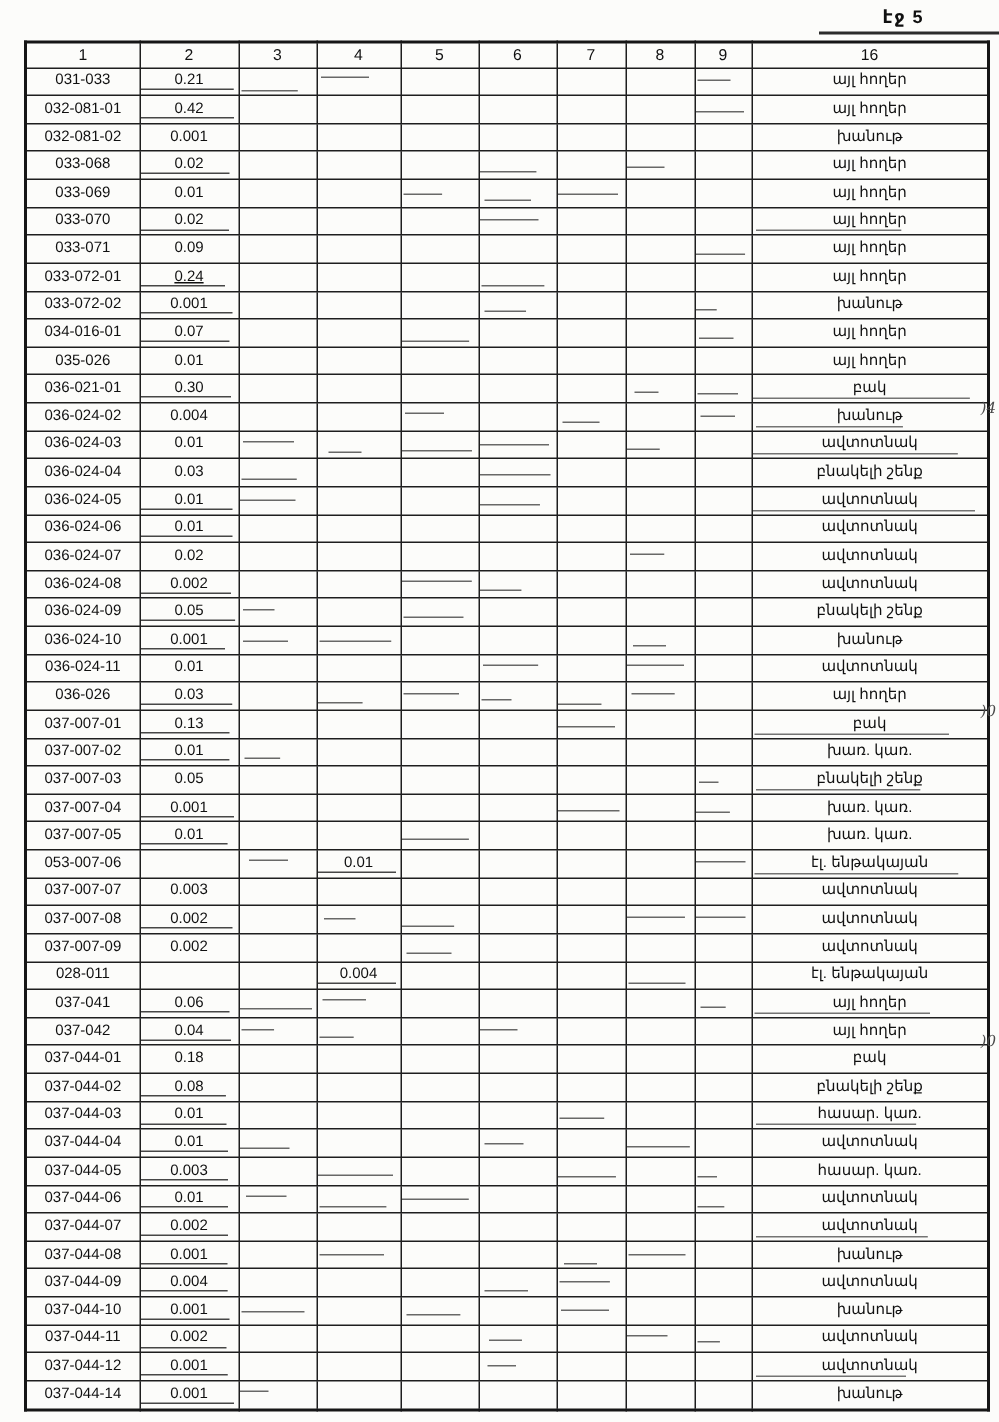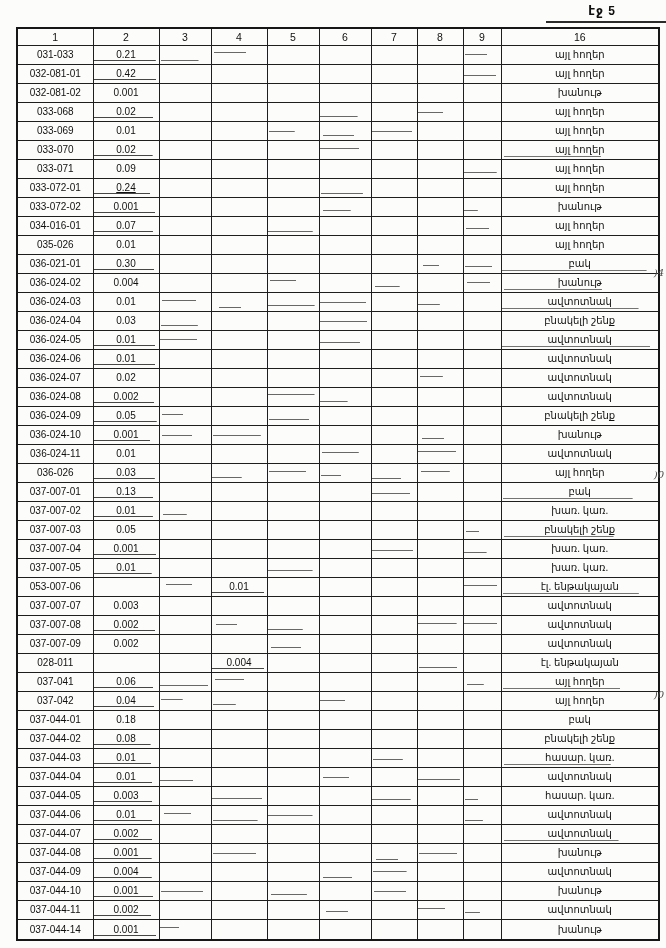--- a/index.html
+++ b/index.html
@@ -616,20 +616,32 @@
           <td class="c3"></td>
           <td class="c4"></td>
           <td class="c5"></td>
           <td class="c6" style="background-image: linear-gradient(rgba(25, 25, 25, 0.65), rgba(25, 25, 25, 0.65)); background-repeat: no-repeat; background-size: 43.0787% 1px; background-position: 21.5983% 55.3522%;"></td>
           <td class="c7"></td>
           <td class="c8" style="background-image: linear-gradient(rgba(25, 25, 25, 0.65), rgba(25, 25, 25, 0.65)); background-repeat: no-repeat; background-size: 60.2129% 1px; background-position: 4.97405% 37.6955%;"></td>
           <td class="c9" style="background-image: linear-gradient(rgba(25, 25, 25, 0.65), rgba(25, 25, 25, 0.65)); background-repeat: no-repeat; background-size: 40.3807% 1px; background-position: 8.3942% 62.2447%;"></td>
           <td class="c10">ավտոտնակ</td>
         </tr>
         <tr>
+          <td class="c1">037-044-12</td>
+          <td class="c2" style="background-image: linear-gradient(rgba(25, 25, 25, 0.8), rgba(25, 25, 25, 0.8)); background-repeat: no-repeat; background-size: 88.9892% 1px; background-position: 2% 84%;">0.001</td>
+          <td class="c3"></td>
+          <td class="c4"></td>
+          <td class="c5"></td>
+          <td class="c6" style="background-image: linear-gradient(rgba(25, 25, 25, 0.65), rgba(25, 25, 25, 0.65)); background-repeat: no-repeat; background-size: 38.0373% 1px; background-position: 18.4347% 46.9338%;"></td>
+          <td class="c7"></td>
+          <td class="c8"></td>
+          <td class="c9"></td>
+          <td class="c10" style="background-image: linear-gradient(rgba(25, 25, 25, 0.6), rgba(25, 25, 25, 0.6)); background-repeat: no-repeat; background-size: 64.3309% 1px; background-position: 5% 88%;">ավտոտնակ</td>
+        </tr>
+        <tr>
           <td class="c1">037-044-14</td>
           <td class="c2" style="background-image: linear-gradient(rgba(25, 25, 25, 0.8), rgba(25, 25, 25, 0.8)); background-repeat: no-repeat; background-size: 95.7567% 1px; background-position: 2% 84%;">0.001</td>
           <td class="c3" style="background-image: linear-gradient(rgba(25, 25, 25, 0.65), rgba(25, 25, 25, 0.65)); background-repeat: no-repeat; background-size: 37.389% 1px; background-position: 0.709503% 36.6926%;"></td>
           <td class="c4"></td>
           <td class="c5"></td>
           <td class="c6"></td>
           <td class="c7"></td>
           <td class="c8"></td>
           <td class="c9"></td>
           <td class="c10">խանութ</td>

